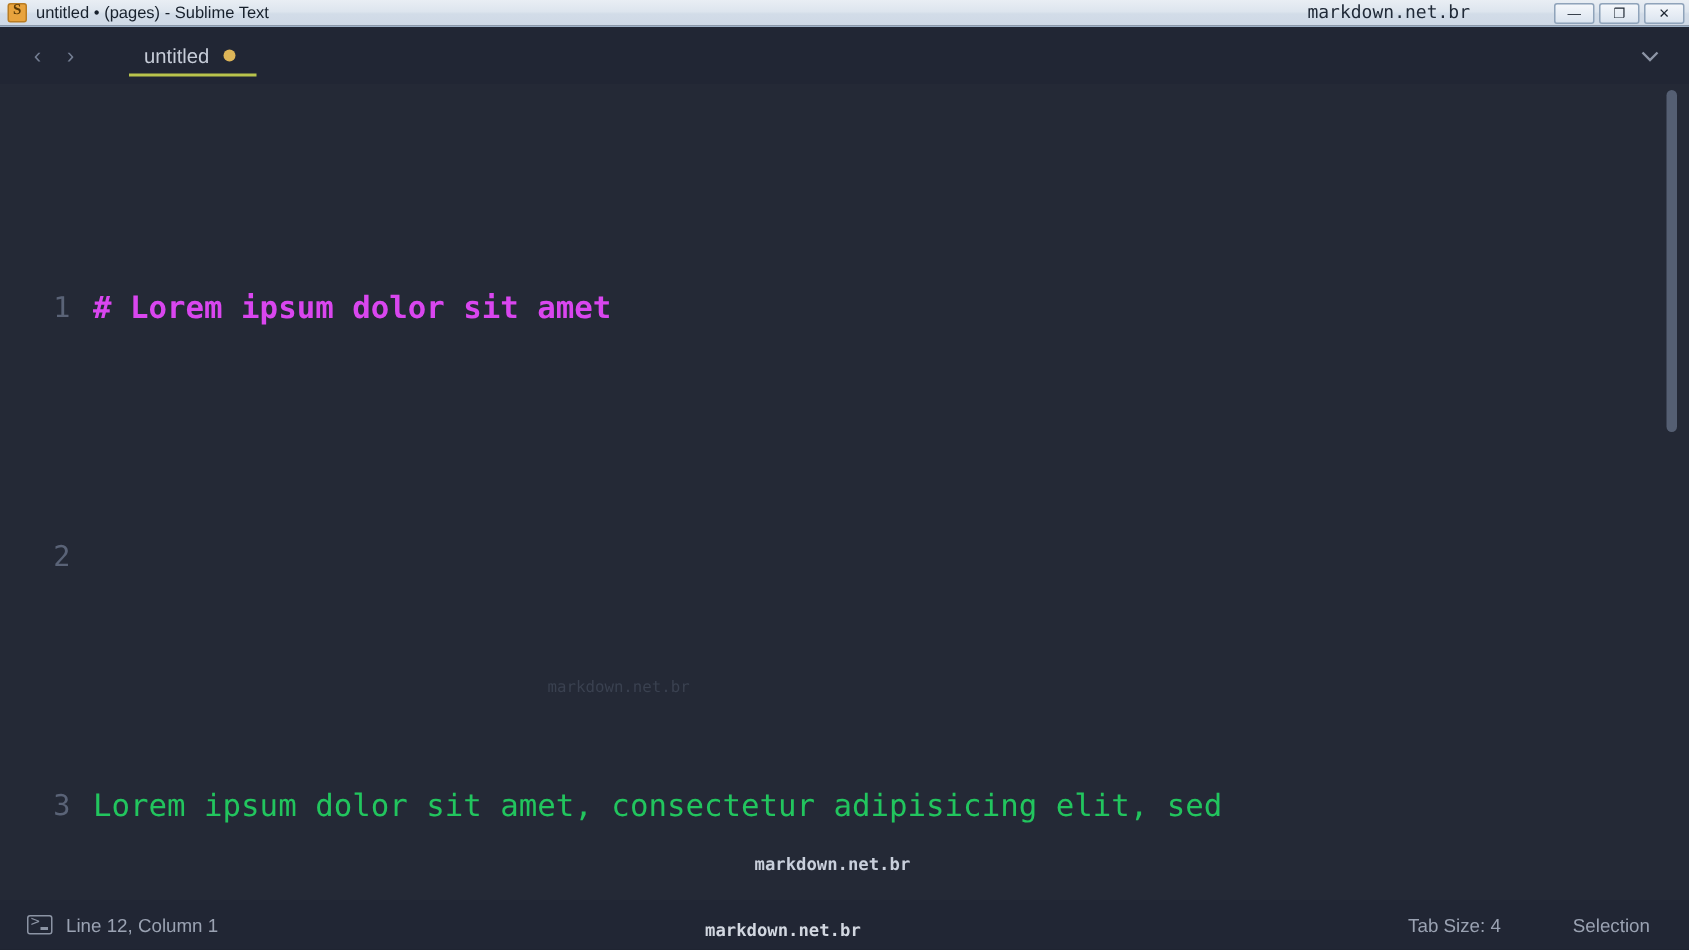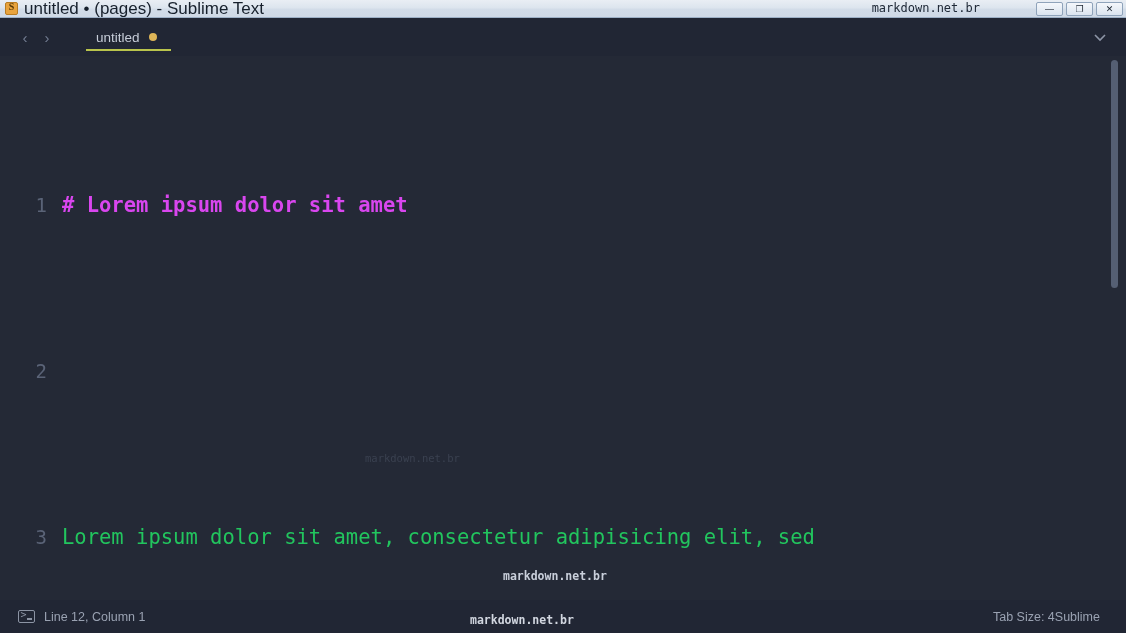--- a/index.html
+++ b/index.html
@@ -35,21 +35,21 @@
     flex: 0 0 auto;
   }
   .app-logo::after {
     content: "S";
     position: absolute; left: 0; right: 0; top: -2px;
     text-align: center;
     font: bold 10px "Liberation Serif", serif;
     color: #5a3a06;
   }
   .title-text {
-    font-size: 17px;
+    font-size: 11px;
     color: #17202c;
     white-space: nowrap;
   }
   .title-watermark {
     position: absolute;
     right: 146px; top: 1px;
     font-family: "DejaVu Sans Mono", monospace;
     font-size: 12px;
     color: #202a38;
     letter-spacing: 0px;
@@ -205,21 +205,21 @@
     position: absolute; left: 1.5px; top: -2.5px;
     font: 10px "DejaVu Sans Mono", monospace; color: #8c94a4;
   }
   .term-icon::after {
     content: "";
     position: absolute; right: 2.5px; bottom: 2.5px;
     width: 5px; height: 1.4px; background: #8c94a4;
   }
   .status-right {
     position: absolute; right: 0; top: 0; height: 33px;
-    display: flex; align-items: center; 
+    display: flex; align-items: center; gap: 48px;
     padding-right: 26px;
   }
   .wm-c {
     position: absolute; left: 470px; top: 613px;
     font-family: "DejaVu Sans Mono", monospace;
     font-size: 11.5px; color: #d2d7e0; font-weight: bold;
     z-index: 20;
   }
 </style>
 </head>
@@ -301,19 +301,19 @@
     </div>
   </div>
 
   <div class="statusbar">
     <div class="status-left">
       <span class="term-icon"></span>
       <span>Line 12, Column 1</span>
     </div>
     <div class="status-right">
       <span>Tab Size: 4</span>
-      <span>Sublime</span>
+      <span>Selection</span>
     </div>
   </div>
 
   <div class="wm-c">markdown.net.br</div>
 
 </div>
 
 </body></html>

